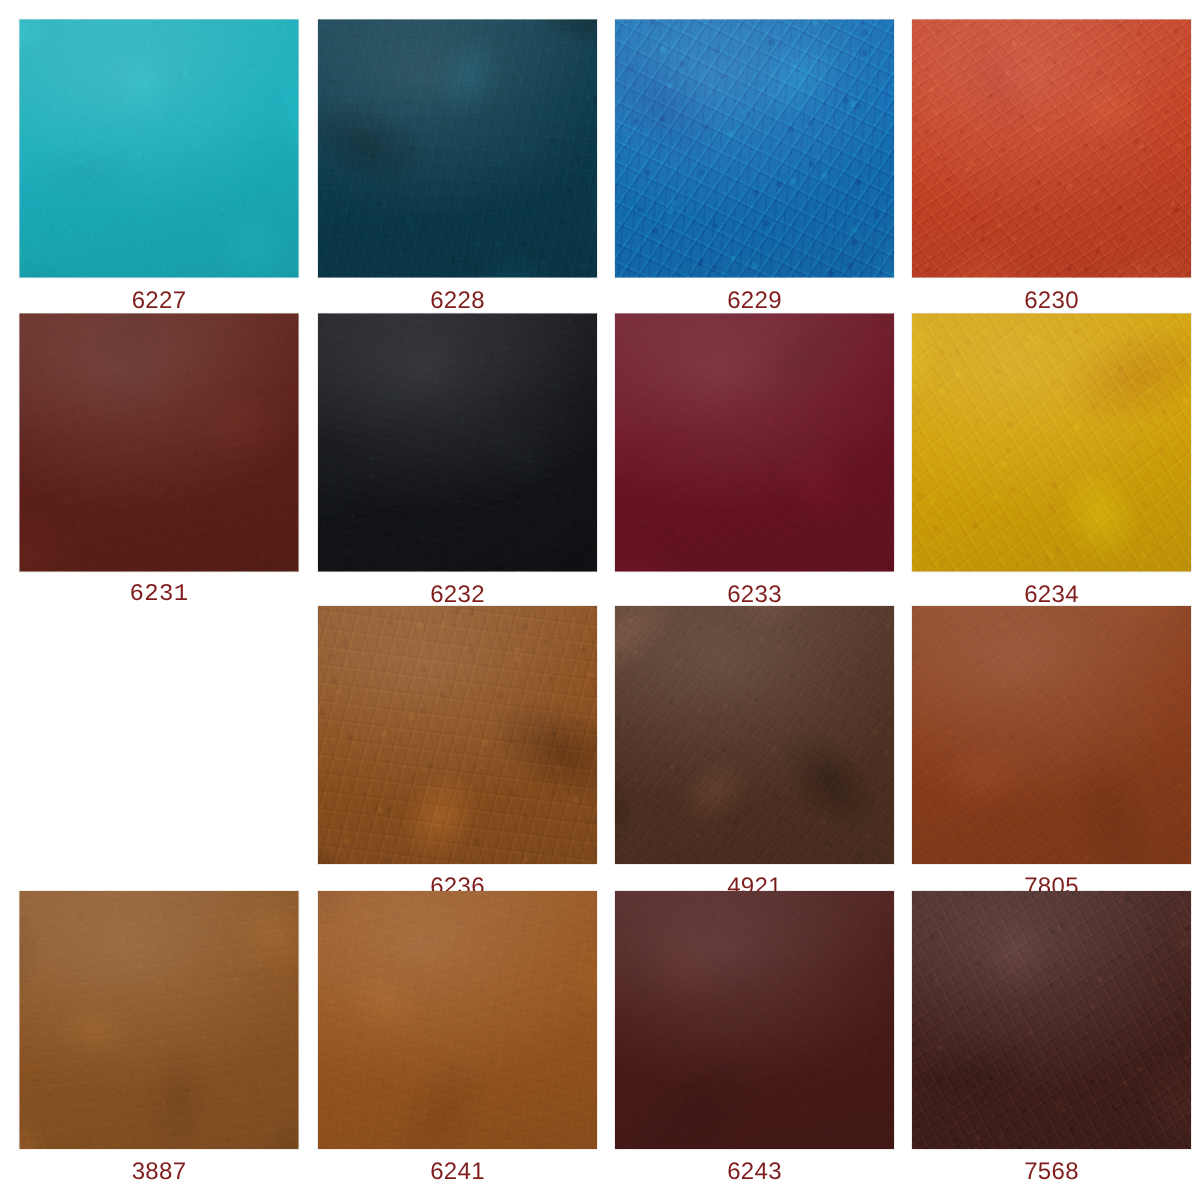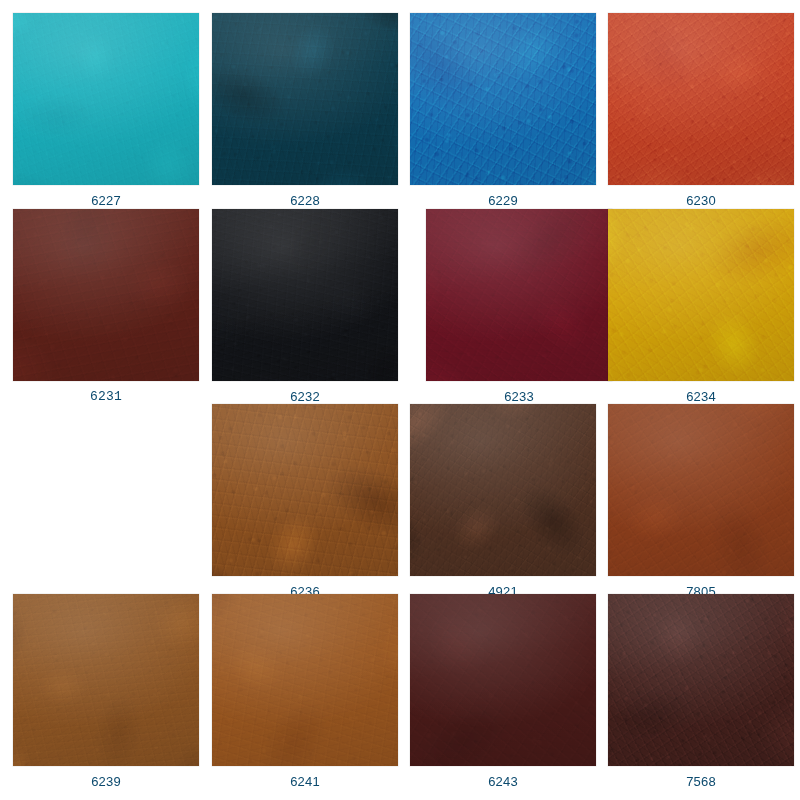--- a/index.html
+++ b/index.html
@@ -100,23 +100,23 @@
   .tex-mottled .grain.g2 { opacity: 0.40; }
   .tex-mottled .grain.g3 { opacity: 0.45; }
 
   .tex-pebbled .grain.g1 { opacity: 0.48; }
   .tex-pebbled .grain.g2 { opacity: 0.78; }
   .tex-pebbled .grain.g3 { opacity: 0.80; }
 
   .swatch-label {
     width: 186px;
     text-align: center;
-    font-size: 13px;
+    font-size: 16px;
     line-height: 15px;
-    color: #0c4a6e;
+    color: #7f1d1d;
     padding-top: 8px;
     letter-spacing: 0.2px;
     user-select: text;
   }
 </style>
 </head>
 <body>
 
 <div id="swatch-board">
     <div class="swatch-cell" style="left: 13px; top: 13px;">
@@ -166,21 +166,21 @@
     </div>
     <div class="swatch-cell" style="left: 212px; top: 209px; border-radius: 21px;">
       <div class="swatch-chip tex-pebbled" style="background-color: rgb(18, 20, 24);">
         <div class="grain g1" style="transform: rotate(115deg) scale(1.05);"></div>
         <div class="grain g2" style="transform: rotate(156deg) scale(1.05);"></div>
         <div class="grain g3" style="transform: rotate(197deg) scale(1.05);"></div>
         <div class="sheen"></div>
       </div>
       <div class="swatch-label">6232</div>
     </div>
-    <div class="swatch-cell" style="left: 426px; top: 209px;">
+    <div class="swatch-cell" style="left: 410px; top: 209px;">
       <div class="swatch-chip tex-smooth" style="background-color: rgb(106, 19, 34);">
         <div class="grain g1" style="transform: rotate(138deg) scale(1.22);"></div>
         <div class="grain g2" style="transform: rotate(179deg) scale(1.22);"></div>
         <div class="grain g3" style="transform: rotate(220deg) scale(1.22);"></div>
         <div class="sheen"></div>
       </div>
       <div class="swatch-label">6233</div>
     </div>
     <div class="swatch-cell" style="left: 608px; top: 209px;">
       <div class="swatch-chip tex-mottled" style="background-color: rgb(210, 162, 9);">
@@ -218,21 +218,21 @@
       </div>
       <div class="swatch-label">7805</div>
     </div>
     <div class="swatch-cell" style="left: 13px; top: 594px;">
       <div class="swatch-chip tex-smooth" style="background-color: rgb(139, 84, 35);">
         <div class="grain g1" style="transform: rotate(276deg) scale(1.04);"></div>
         <div class="grain g2" style="transform: rotate(317deg) scale(1.04);"></div>
         <div class="grain g3" style="transform: rotate(358deg) scale(1.04);"></div>
         <div class="sheen"></div>
       </div>
-      <div class="swatch-label">6239</div>
+      <div class="swatch-label">3887</div>
     </div>
     <div class="swatch-cell" style="left: 212px; top: 594px;">
       <div class="swatch-chip tex-smooth" style="background-color: rgb(151, 85, 31);">
         <div class="grain g1" style="transform: rotate(299deg) scale(1.21);"></div>
         <div class="grain g2" style="transform: rotate(340deg) scale(1.21);"></div>
         <div class="grain g3" style="transform: rotate(381deg) scale(1.21);"></div>
         <div class="sheen"></div>
       </div>
       <div class="swatch-label">6241</div>
     </div>

